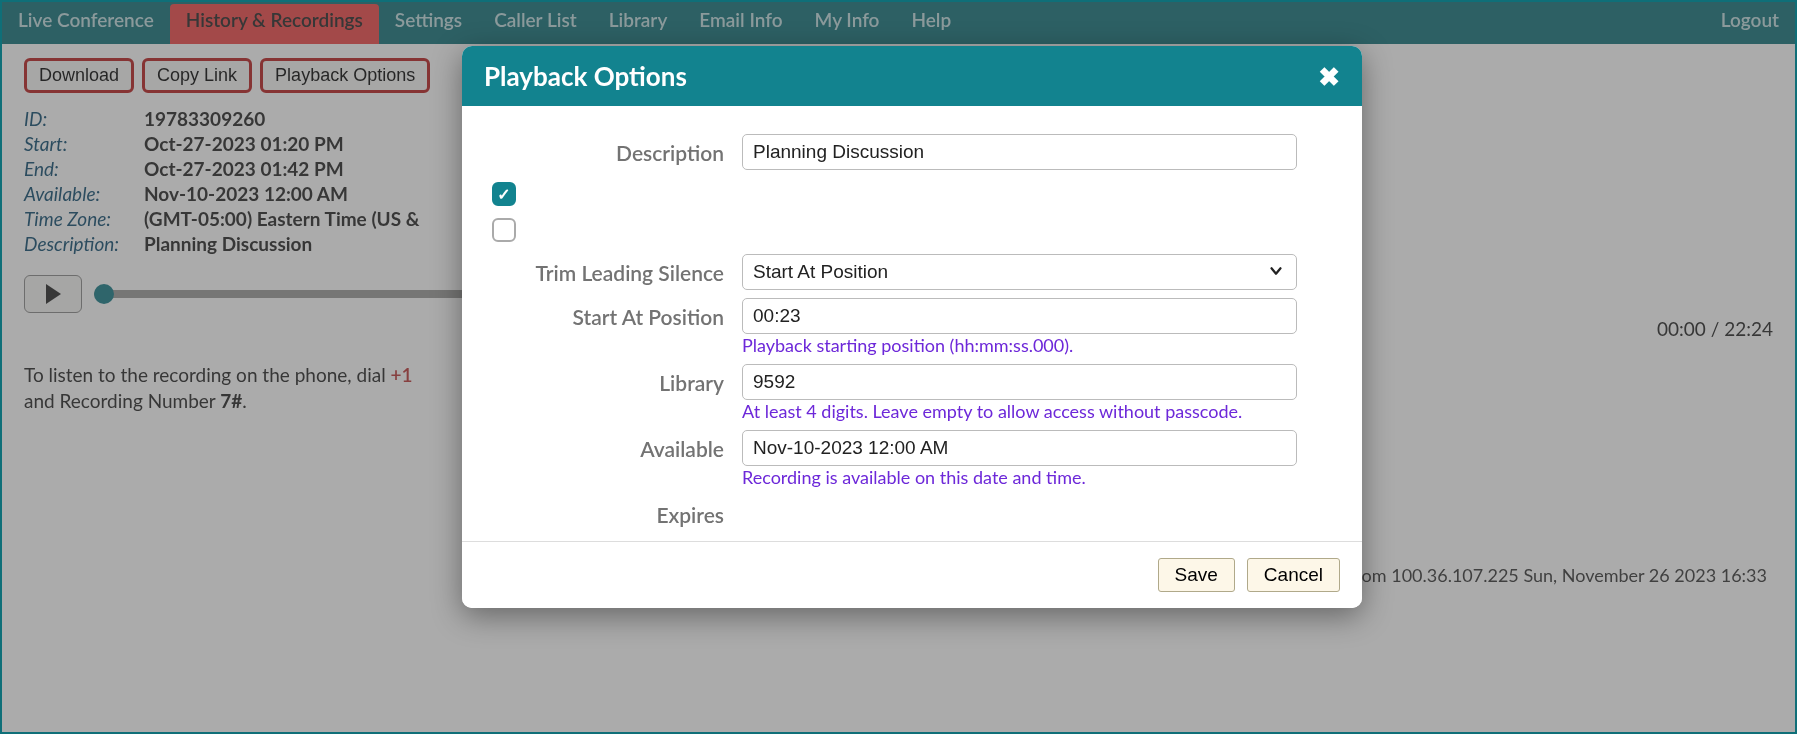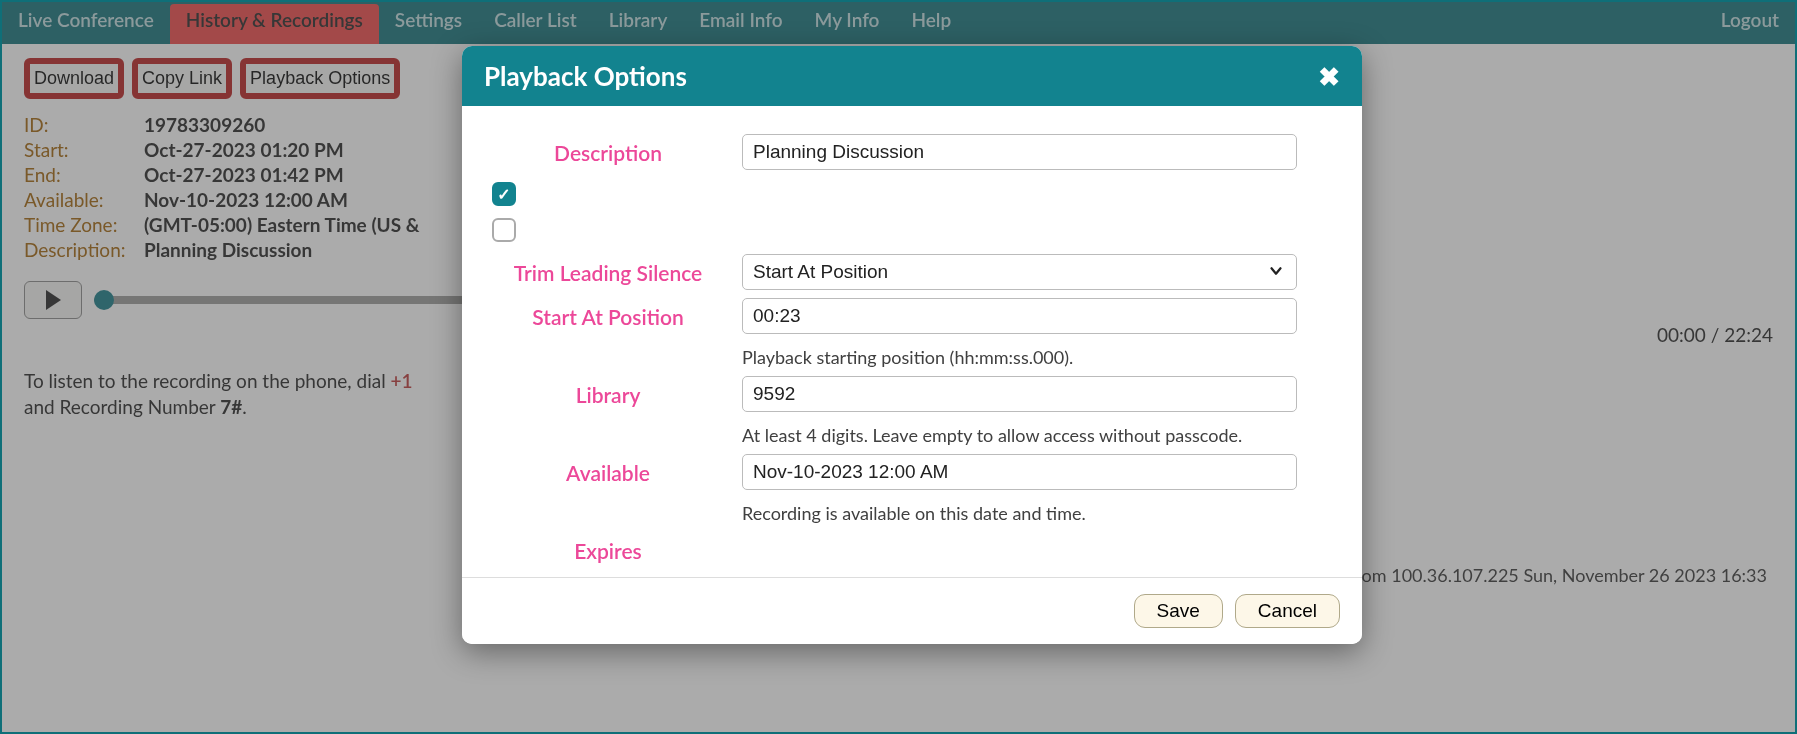--- a/index.html
+++ b/index.html
@@ -45,33 +45,33 @@
   }
   .nav-spacer { flex: 1; }
   
   .page {
     padding: 14px 22px;
     position: relative;
   }
   .toolbar { display:flex; gap:8px; margin-bottom: 12px;}
   .btn {
     background: #f7f7f5;
-    border: 6px solid #b91c1c;
+    border: 3px solid #b91c1c;
     border-radius: 6px;
-    padding: 4px 4px;
+    padding: 4px 12px;
     font-size: 18px;
     cursor: pointer;
   }
   .meta-grid {
     display: flex;
     gap: 130px;
   }
   .meta-col { }
   .meta-row { display:flex; margin: 2px 0; font-size: 19px;}
-  .meta-label { width: 120px; color:#a16207;}
+  .meta-label { width: 120px; color:#0c4a6e;font-style:italic;}
   .meta-value { font-weight: 700; }
   .player-row { display:flex; align-items:center; gap:12px; margin-top:18px;}
   .play-btn {
     width: 58px; height: 38px;
     border: 1px solid #888; border-radius:6px;
     background:#f5f5f3;
     display:flex; align-items:center; justify-content:center;
     cursor:pointer;
   }
   .play-triangle {
@@ -109,21 +109,21 @@
     background:#12838f;
     color:#fff;
     padding: 14px 22px;
     font-size:26px;
     font-weight:700;
     display:flex; align-items:center; justify-content:space-between;
   }
   .modal-close { cursor:pointer; font-size:26px; font-weight:700; color:#fff;}
   .modal-body { padding: 20px 30px 10px 30px; }
   .form-row { display:flex; align-items:flex-start; margin: 8px 0 4px 0;}
-  .form-label { width: 250px; text-align:center; padding-right:18px; font-size:21px; font-weight:600; color:#ec4899; padding-top:6px;}
+  .form-label { width: 250px; text-align:right; padding-right:18px; font-size:21px; font-weight:600; color:#737373; padding-top:6px;}
   .form-field { flex:1; }
   .text-input, .select-input {
     width: 555px;
     font-size:19px;
     padding: 6px 10px;
     border: 1px solid #bbb;
     border-radius: 5px;
     background:#fff;
     color:#222;
   }
@@ -141,32 +141,32 @@
     cursor:pointer;
     margin-top:4px;
   }
   .checkbox.checked {
     background:#12838f;
     border-color:#12838f;
   }
   .checkmark {
      color:#fff; font-weight:900; font-size:16px; line-height:1;
   }
-  .help-text { font-size:18px; color:#404040; margin-top:12px; max-width:555px;}
+  .help-text { font-size:18px; color:#6d28d9; margin-top:0; max-width:555px;}
   .modal-footer {
     border-top:1px solid #ddd;
     padding: 16px 22px;
     display:flex; justify-content:flex-end; gap:12px;
     background:#fff;
   }
   .mbtn {
     background:#fdf7e8;
     border:1px solid #b0a98a;
-    border-radius:11px;
-    padding:5px 22px;
+    border-radius:3px;
+    padding:5px 16px;
     font-size:19px;
     cursor:pointer;
   }
 </style>
 </head>
 <body>
 
 <div class="frame">
 
   <div class="navbar">

